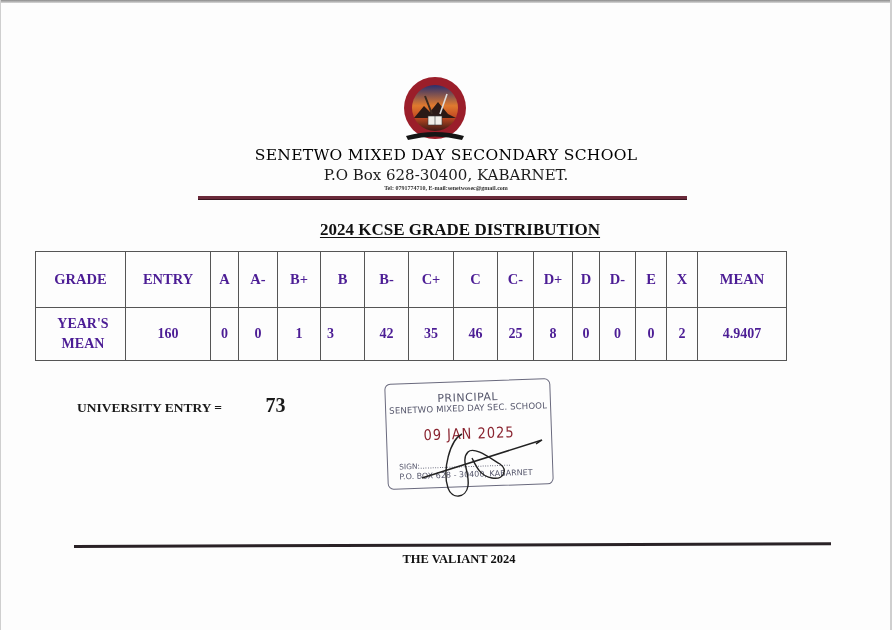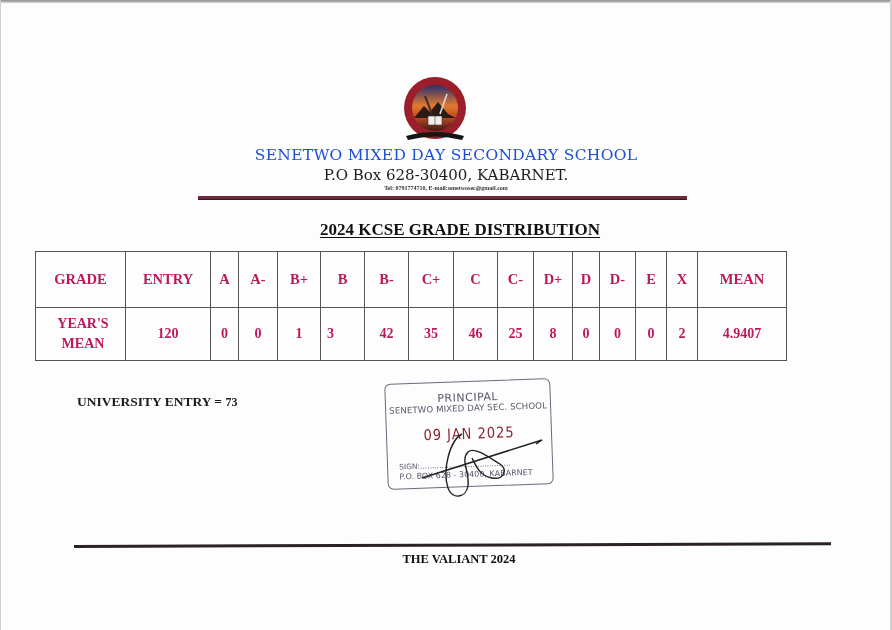--- a/index.html
+++ b/index.html
@@ -14,21 +14,21 @@
     background: linear-gradient(#8c8c8c, #d8d8d8);
   }
   .page-edge-left { position: absolute; left: 0; top: 0; width: 1px; height: 630px; background: #cfcfcf; }
   .page-edge-right { position: absolute; right: 0; top: 0; width: 2px; height: 630px; background: #cfcfcf; }
 
   .logo {
     position: absolute; left: 400px; top: 76px; width: 70px; height: 70px;
   }
   .school-name {
     position: absolute; left: 0; width: 892px; top: 146px; text-align: center;
-    font-family: "DejaVu Serif", serif; font-size: 15.5px; letter-spacing: 0.3px; color: #1d4ed8;
+    font-family: "DejaVu Serif", serif; font-size: 15.5px; letter-spacing: 0.3px; color: #000000;
   }
   .school-address {
     position: absolute; left: 0; width: 892px; top: 166px; text-align: center;
     font-family: "DejaVu Serif", serif; font-size: 15px; color: #1c1c1c;
   }
   .school-contact {
     position: absolute; left: 0; width: 892px; top: 185px; text-align: center;
     font-family: "Liberation Serif", serif; font-size: 6px; font-weight: bold; color: #333;
   }
   .header-rule {
@@ -36,36 +36,36 @@
     background: #6b2a3a; border-bottom: 1px solid #3a1520;
   }
   .doc-title {
     position: absolute; left: 0; width: 920px; top: 220px; text-align: center;
     font-family: "Liberation Serif", serif; font-weight: bold; font-size: 17px;
     text-decoration: underline; text-underline-offset: 2px; color: #111;
   }
   table.grades {
     position: absolute; left: 35px; top: 251px;
     border-collapse: collapse;
-    font-family: "Liberation Serif", serif; font-weight: bold; color: #be185d; border-radius: 19px;
+    font-family: "Liberation Serif", serif; font-weight: bold; color: #4c1d95; border-radius: 19px;
   }
   table.grades td {
     border: 1px solid #555; text-align: center; vertical-align: middle; padding: 0;
     font-size: 14px;
   }
   table.grades tr.head td { height: 55px; font-size: 14.5px; }
   table.grades tr.vals td { height: 52px; font-size: 14px; }
   table.grades td.rowlabel { text-align: center; padding-left: 5px; line-height: 20px; font-size: 14.5px; }
   table.grades td.b-cell { text-align: left; padding-left: 6px; }
 
   .uni-entry {
     position: absolute; left: 77px; top: 394px;
     font-family: "Liberation Serif", serif; font-weight: bold; font-size: 13.5px; color: #1a1a1a;
   }
-  .uni-entry .val { font-size: 12px; }
+  .uni-entry .val { font-size: 20px; margin-left: 40px; }
 
   .stamp {
     position: absolute; left: 386px; top: 381px; width: 164px; height: 104px;
     border: 1.5px solid #6a6a7e; border-radius: 6px;
     transform: rotate(-2deg);
     font-family: "DejaVu Sans", sans-serif; color: #55566b;
   }
   .stamp-title { position: absolute; top: 9px; left: 0; width: 100%; text-align: center; font-size: 11px; letter-spacing: 0.5px; }
   .stamp-school { position: absolute; top: 21px; left: 0; width: 100%; text-align: center; font-size: 8.6px; letter-spacing: 0.1px; }
   .stamp-date {
@@ -134,21 +134,21 @@
     <td style="width:35px">C-</td>
     <td style="width:38px">D+</td>
     <td style="width:26px">D</td>
     <td style="width:35px">D-</td>
     <td style="width:30px">E</td>
     <td style="width:30px">X</td>
     <td style="width:88px">MEAN</td>
   </tr>
   <tr class="vals">
     <td class="rowlabel"><span>YEAR'S</span><br><span>MEAN</span></td>
-    <td>120</td>
+    <td>160</td>
     <td>0</td>
     <td>0</td>
     <td>1</td>
     <td class="b-cell">3</td>
     <td>42</td>
     <td>35</td>
     <td>46</td>
     <td>25</td>
     <td>8</td>
     <td>0</td>

